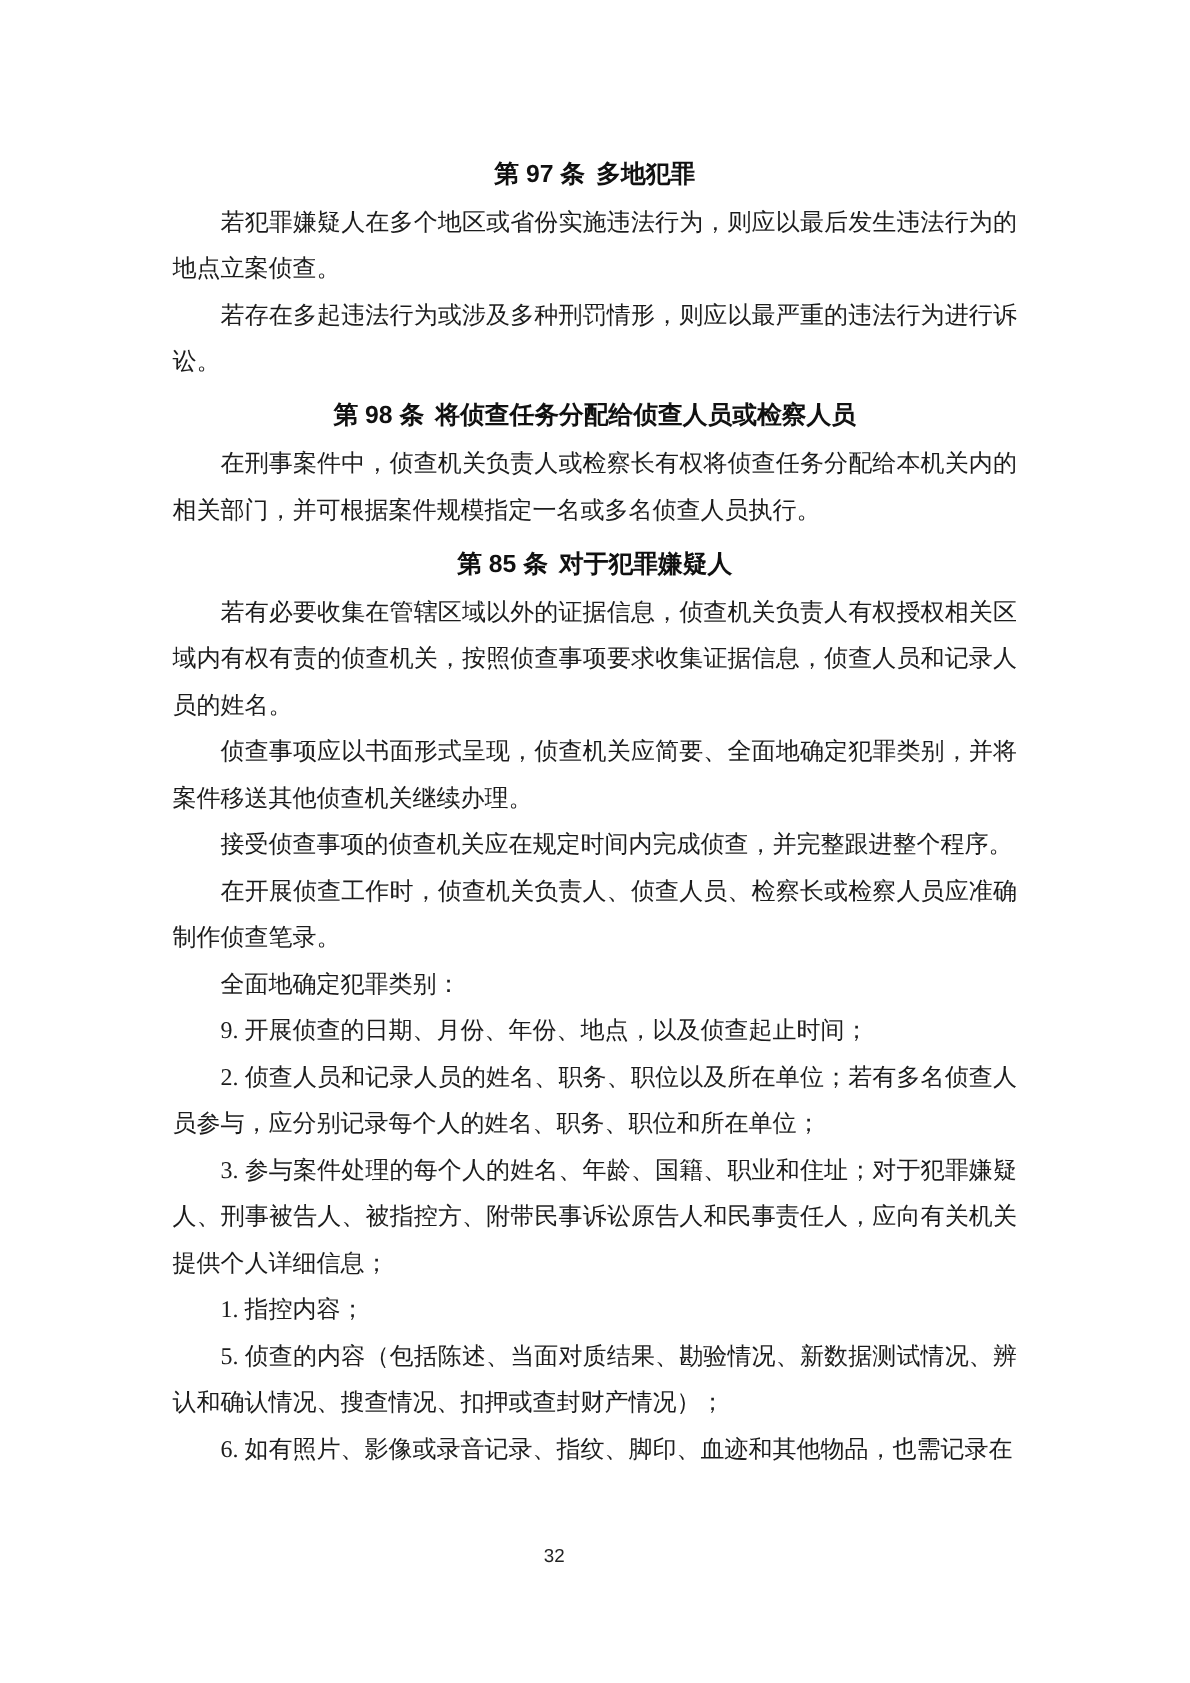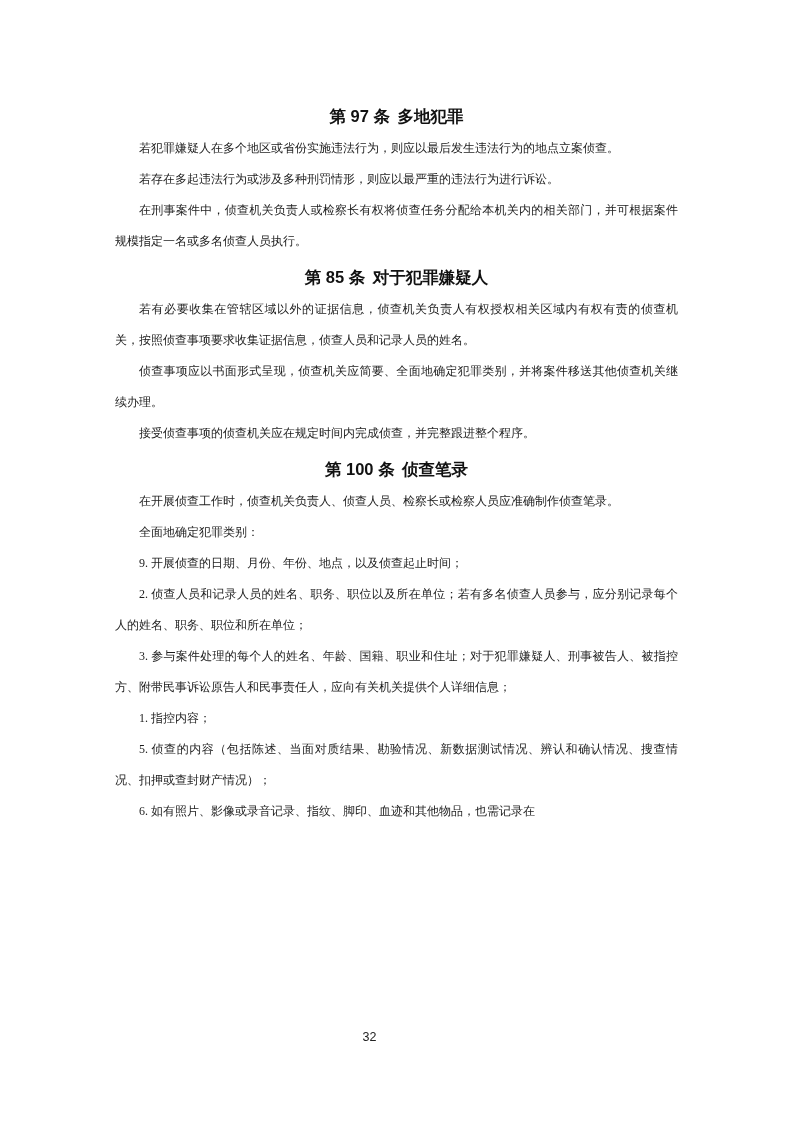--- a/index.html
+++ b/index.html
@@ -29,21 +29,21 @@
     text-align: center;
     font-weight: bold;
     color: #111111;
     font-family: "Liberation Sans", "DejaVu Sans", sans-serif;
   }
   .art-heading .ht {
     margin-left: 0.45em;
   }
   .body-p {
     margin: 0;
-    font-size: 12px;
+    font-size: 16px;
     line-height: 31px;
     text-align: justify;
     text-indent: 2em;
     color: #1c1c1c;
     word-break: break-all;
   }
   .page-number {
     position: absolute;
     left: 0;
     right: 0;
@@ -57,28 +57,28 @@
 </head>
 <body>
 
 <div class="page">
   <div class="content">
 
     <h2 class="art-heading"><span>第 97 条</span><span class="ht">多地犯罪</span></h2>
     <p class="body-p">若犯罪嫌疑人在多个地区或省份实施违法行为，则应以最后发生违法行为的地点立案侦查。</p>
     <p class="body-p">若存在多起违法行为或涉及多种刑罚情形，则应以最严重的违法行为进行诉讼。</p>
 
+    <h2 class="art-heading"><span>第 98 条</span><span class="ht">将侦查任务分配给侦查人员或检察人员</span></h2>
     <p class="body-p">在刑事案件中，侦查机关负责人或检察长有权将侦查任务分配给本机关内的相关部门，并可根据案件规模指定一名或多名侦查人员执行。</p>
 
     <h2 class="art-heading"><span>第 85 条</span><span class="ht">对于犯罪嫌疑人</span></h2>
     <p class="body-p">若有必要收集在管辖区域以外的证据信息，侦查机关负责人有权授权相关区域内有权有责的侦查机关，按照侦查事项要求收集证据信息，侦查人员和记录人员的姓名。</p>
     <p class="body-p">侦查事项应以书面形式呈现，侦查机关应简要、全面地确定犯罪类别，并将案件移送其他侦查机关继续办理。</p>
     <p class="body-p">接受侦查事项的侦查机关应在规定时间内完成侦查，并完整跟进整个程序。</p>
 
-    <h2 class="art-heading"><span>第 100 条</span><span class="ht">侦查笔录</span></h2>
     <p class="body-p">在开展侦查工作时，侦查机关负责人、侦查人员、检察长或检察人员应准确制作侦查笔录。</p>
     <p class="body-p">全面地确定犯罪类别：</p>
     <p class="body-p">9. 开展侦查的日期、月份、年份、地点，以及侦查起止时间；</p>
     <p class="body-p">2. 侦查人员和记录人员的姓名、职务、职位以及所在单位；若有多名侦查人员参与，应分别记录每个人的姓名、职务、职位和所在单位；</p>
     <p class="body-p">3. 参与案件处理的每个人的姓名、年龄、国籍、职业和住址；对于犯罪嫌疑人、刑事被告人、被指控方、附带民事诉讼原告人和民事责任人，应向有关机关提供个人详细信息；</p>
     <p class="body-p">1. 指控内容；</p>
     <p class="body-p">5. 侦查的内容（包括陈述、当面对质结果、勘验情况、新数据测试情况、辨认和确认情况、搜查情况、扣押或查封财产情况）；</p>
     <p class="body-p">6. 如有照片、影像或录音记录、指纹、脚印、血迹和其他物品，也需记录在</p>
 
   </div>

